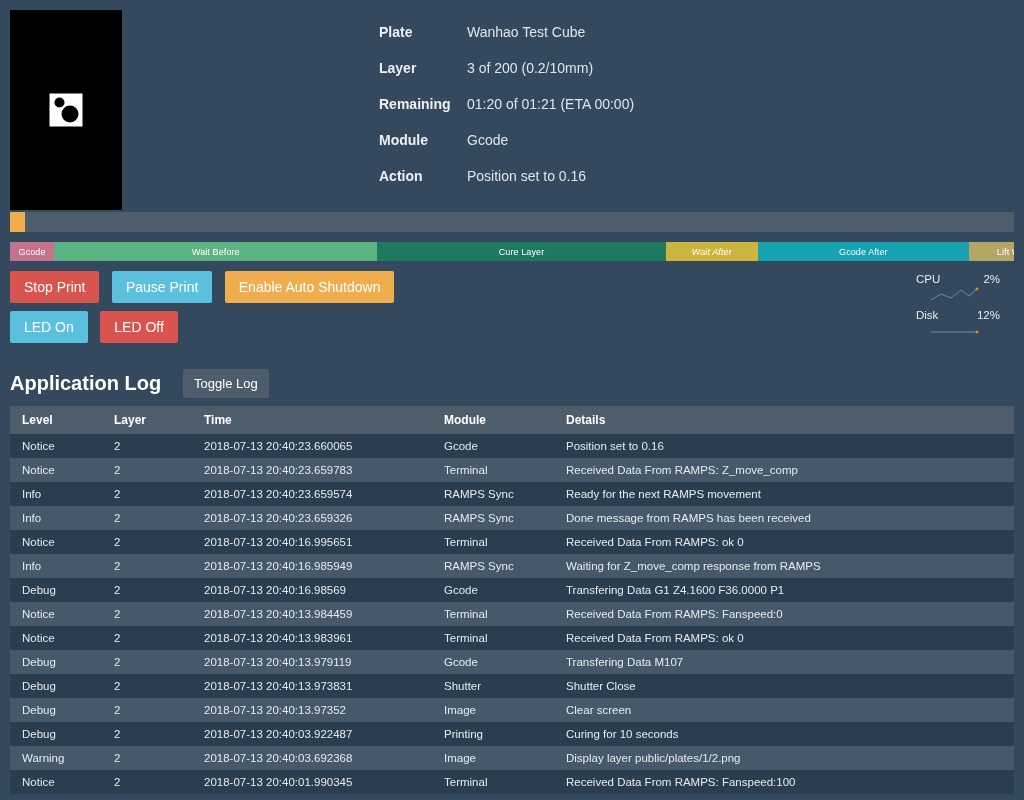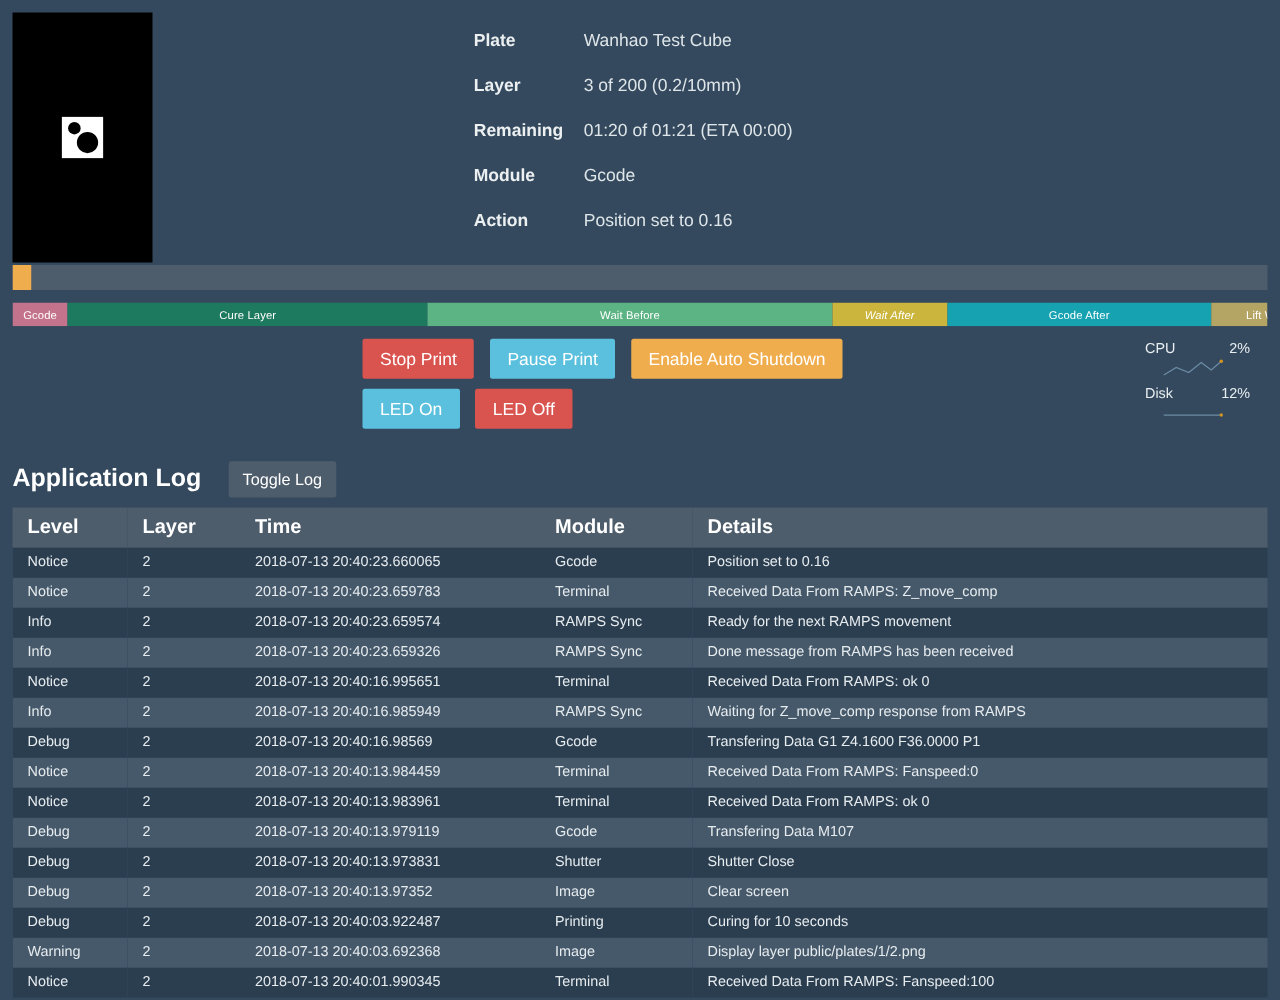--- a/index.html
+++ b/index.html
@@ -57,21 +57,21 @@
     margin: 10px 10px 0 10px; height: 19px; display: flex;
     font-size: 9px; overflow: hidden;
   }
   .seg {
     display: flex; align-items: center; justify-content: center;
     color: #fff; white-space: nowrap; overflow: hidden;
     text-overflow: clip; font-size: 9px; letter-spacing: .1px;
   }
 
   
-  .controls-row { display: flex; justify-content: flex-end; padding: 10px 10px 0 10px; }
+  .controls-row { display: flex; justify-content: space-between; padding: 10px 10px 0 10px; }
   .btn-area { width: 620px; }
   .btn {
     display: inline-block; border: none; outline: none;
     color: #fff; font-size: 14px; font-family: "Liberation Sans", sans-serif;
     padding: 9px 14px; margin: 0 8px 8px 0; cursor: pointer;
     border-radius: 2px; line-height: 1;
   }
   .btn-danger { background: #d9534f; }
   .btn-info { background: #5bc0de; }
   .btn-warning { background: #f0ad4e; }
@@ -89,21 +89,21 @@
   .log-head { display: flex; align-items: center; padding: 18px 10px 8px 10px; }
   .log-title { font-size: 20px; font-weight: bold; color: #fff; margin: 0; }
   .btn-default {
     background: #4e5d6c; color: #fff; border: none; font-size: 13px;
     padding: 7px 11px; margin-left: 22px; cursor: pointer; border-radius: 2px;
     font-family: "Liberation Sans", sans-serif;
   }
 
   table.log { width: 1004px; margin: 0 10px; border-collapse: collapse; table-layout: fixed; }
   table.log th {
-    background: #4e5d6c; color: #fff; font-size: 16px; font-weight: bold;
+    background: #4e5d6c; color: #fff; font-size: 12px; font-weight: bold;
     text-align: left; padding: 7px 8px 7px 12px; border: none;
   }
   table.log td {
     font-size: 11.5px; color: #e6ebee; padding: 6px 8px 6px 12px;
     border: none; white-space: nowrap; overflow: hidden;
   }
   table.log tbody tr:nth-child(odd) { background: #2b3e50; }
   table.log tbody tr:nth-child(even) { background: #46596b; }
   .c-level { width: 92px; }
   .c-layer { width: 90px; }
@@ -149,22 +149,22 @@
       </div>
     </div>
   </div>
 
   <div class="progress-outer">
     <div class="progress-inner" id="progress-inner" style="width: 1.5%; background: rgb(240, 173, 78);"></div>
   </div>
 
   <div class="segbar" id="segbar">
       <div class="seg" style="width: 4.4%; background: rgb(196, 115, 140);">Gcode</div>
+      <div class="seg" style="width: 32.2%; background: rgb(92, 179, 132);">Wait Before</div>
       <div class="seg" style="width: 28.7%; background: rgb(30, 122, 94);">Cure Layer</div>
-      <div class="seg" style="width: 32.2%; background: rgb(92, 179, 132);">Wait Before</div>
       <div class="seg" style="width: 9.2%; background: rgb(203, 181, 60); font-style: italic;">Wait After</div>
       <div class="seg" style="width: 21%; background: rgb(22, 162, 176);">Gcode After</div>
       <div class="seg" style="width: 4.5%; background: rgb(181, 165, 101); padding-left: 44px;">Lift Wait</div>
     </div>
 
   <div class="controls-row">
     <div class="btn-area">
       <div>
         <button class="btn btn-danger">Stop Print</button>
         <button class="btn btn-info">Pause Print</button>

